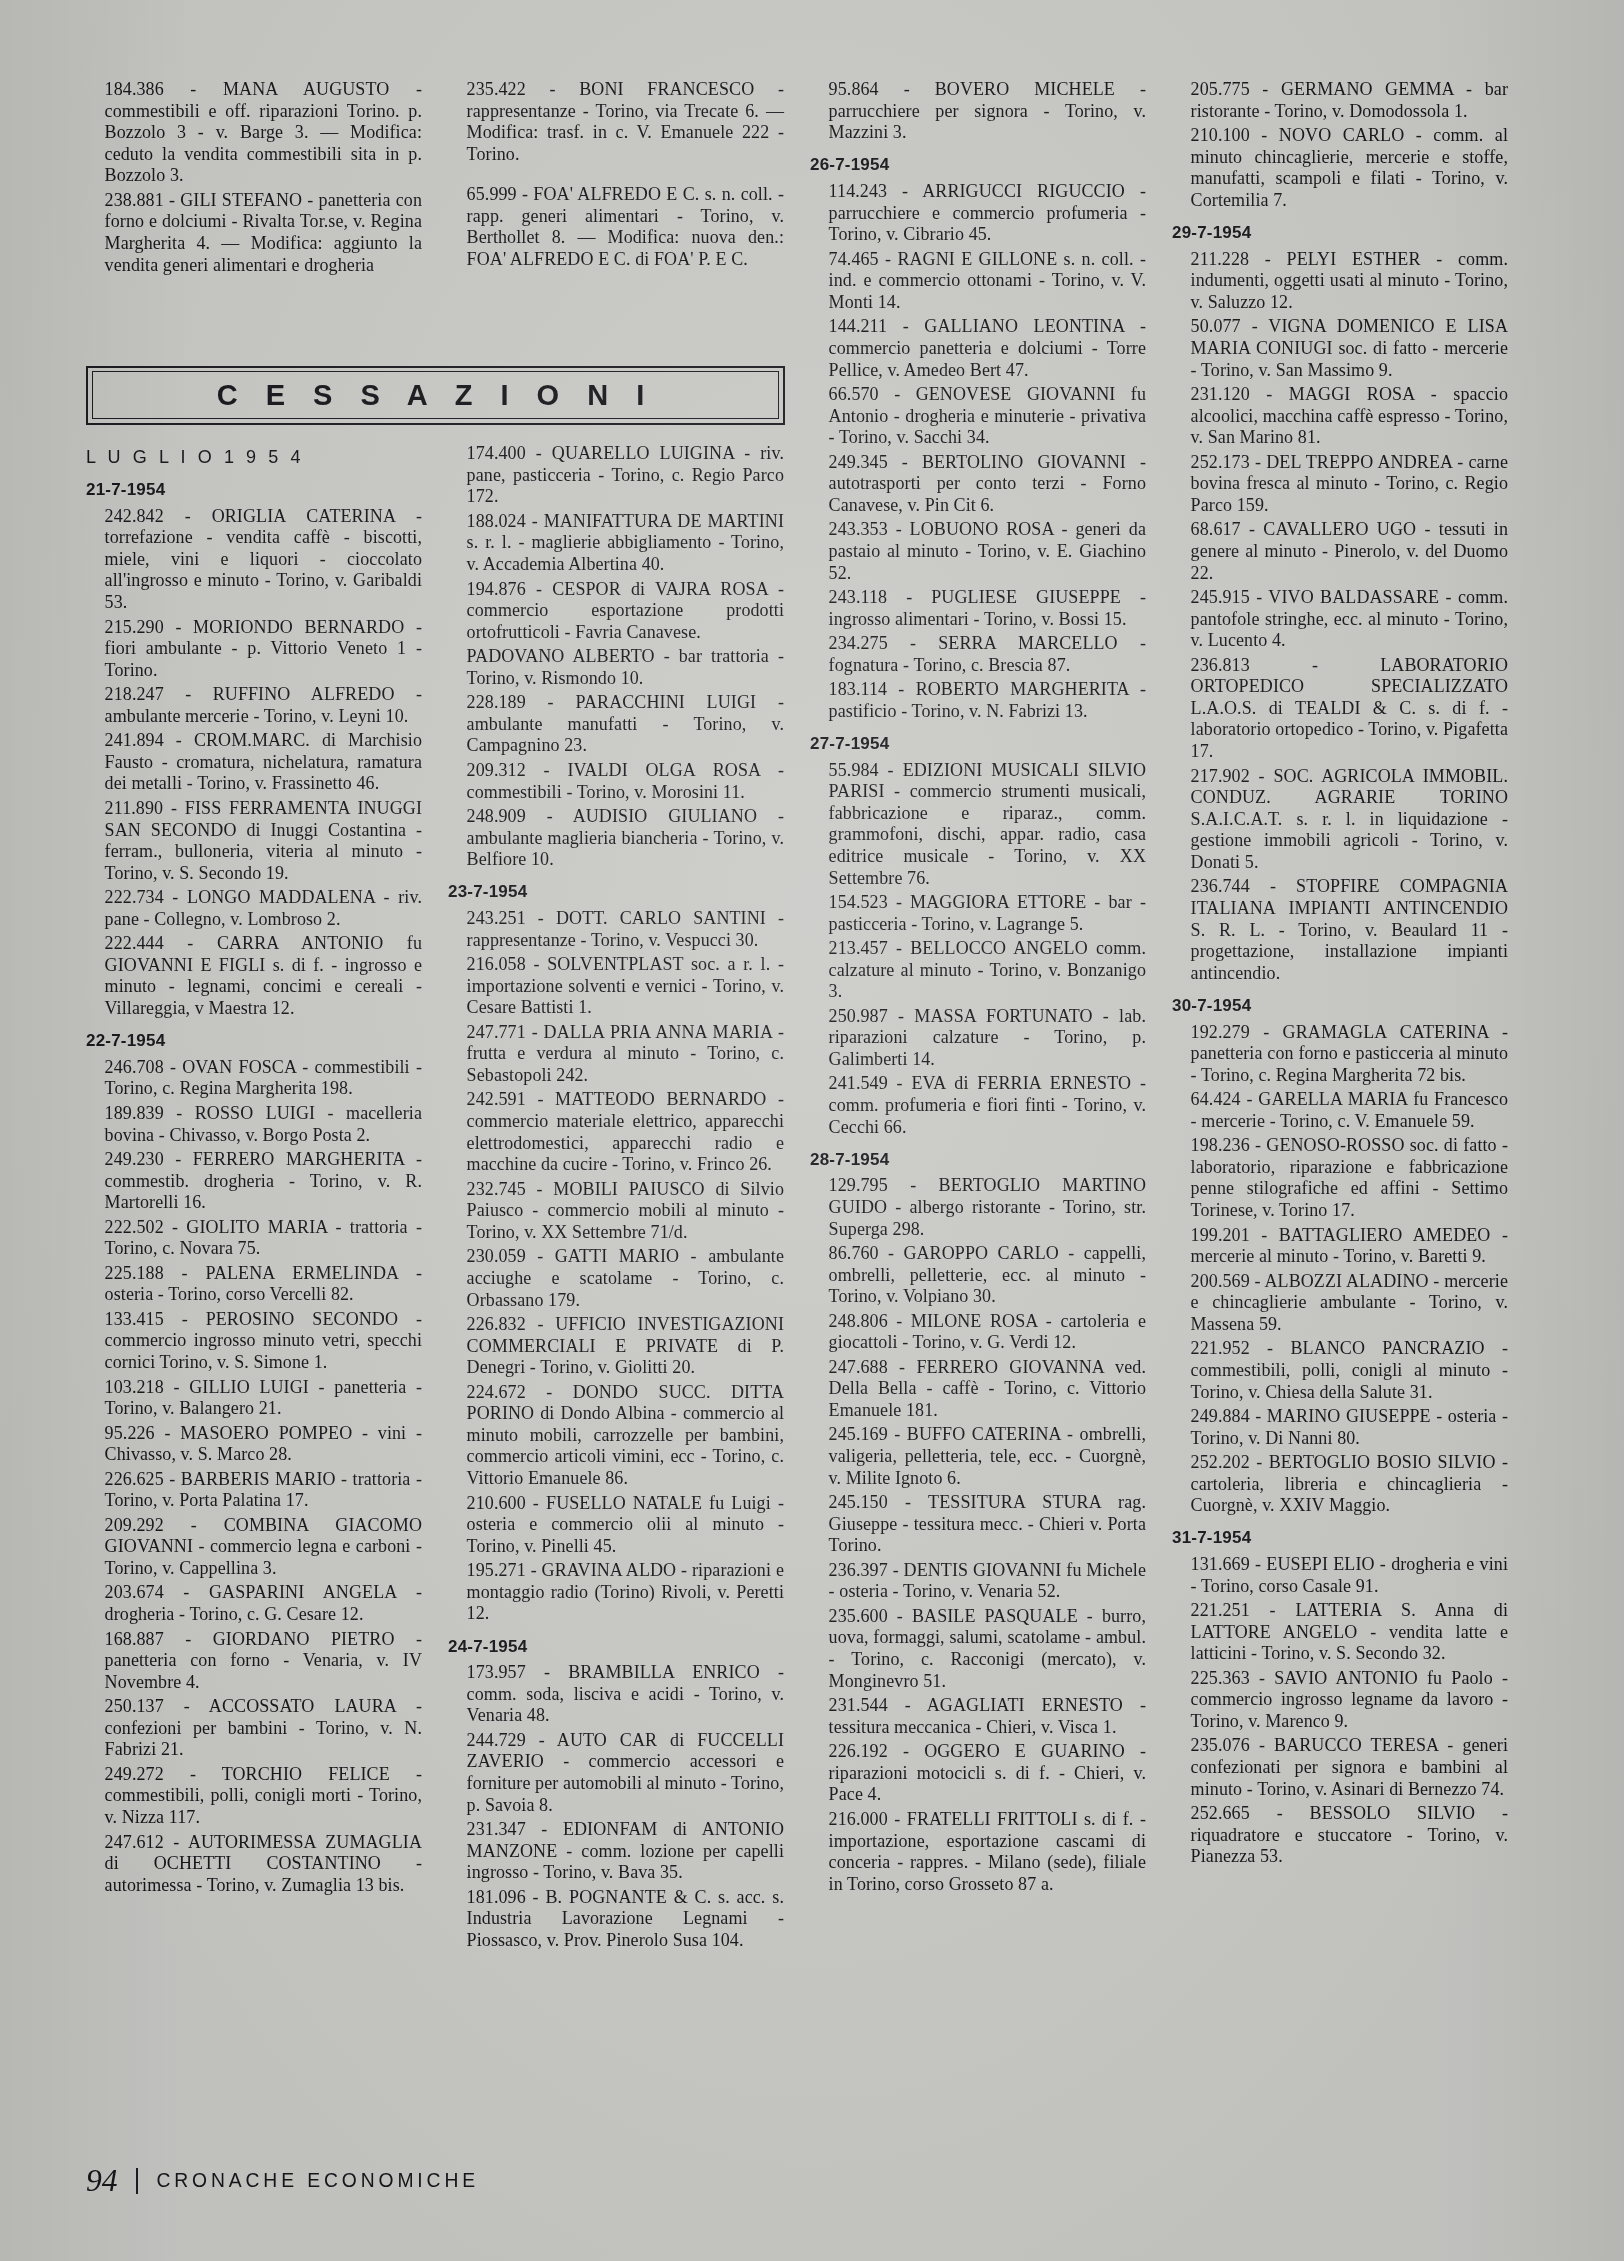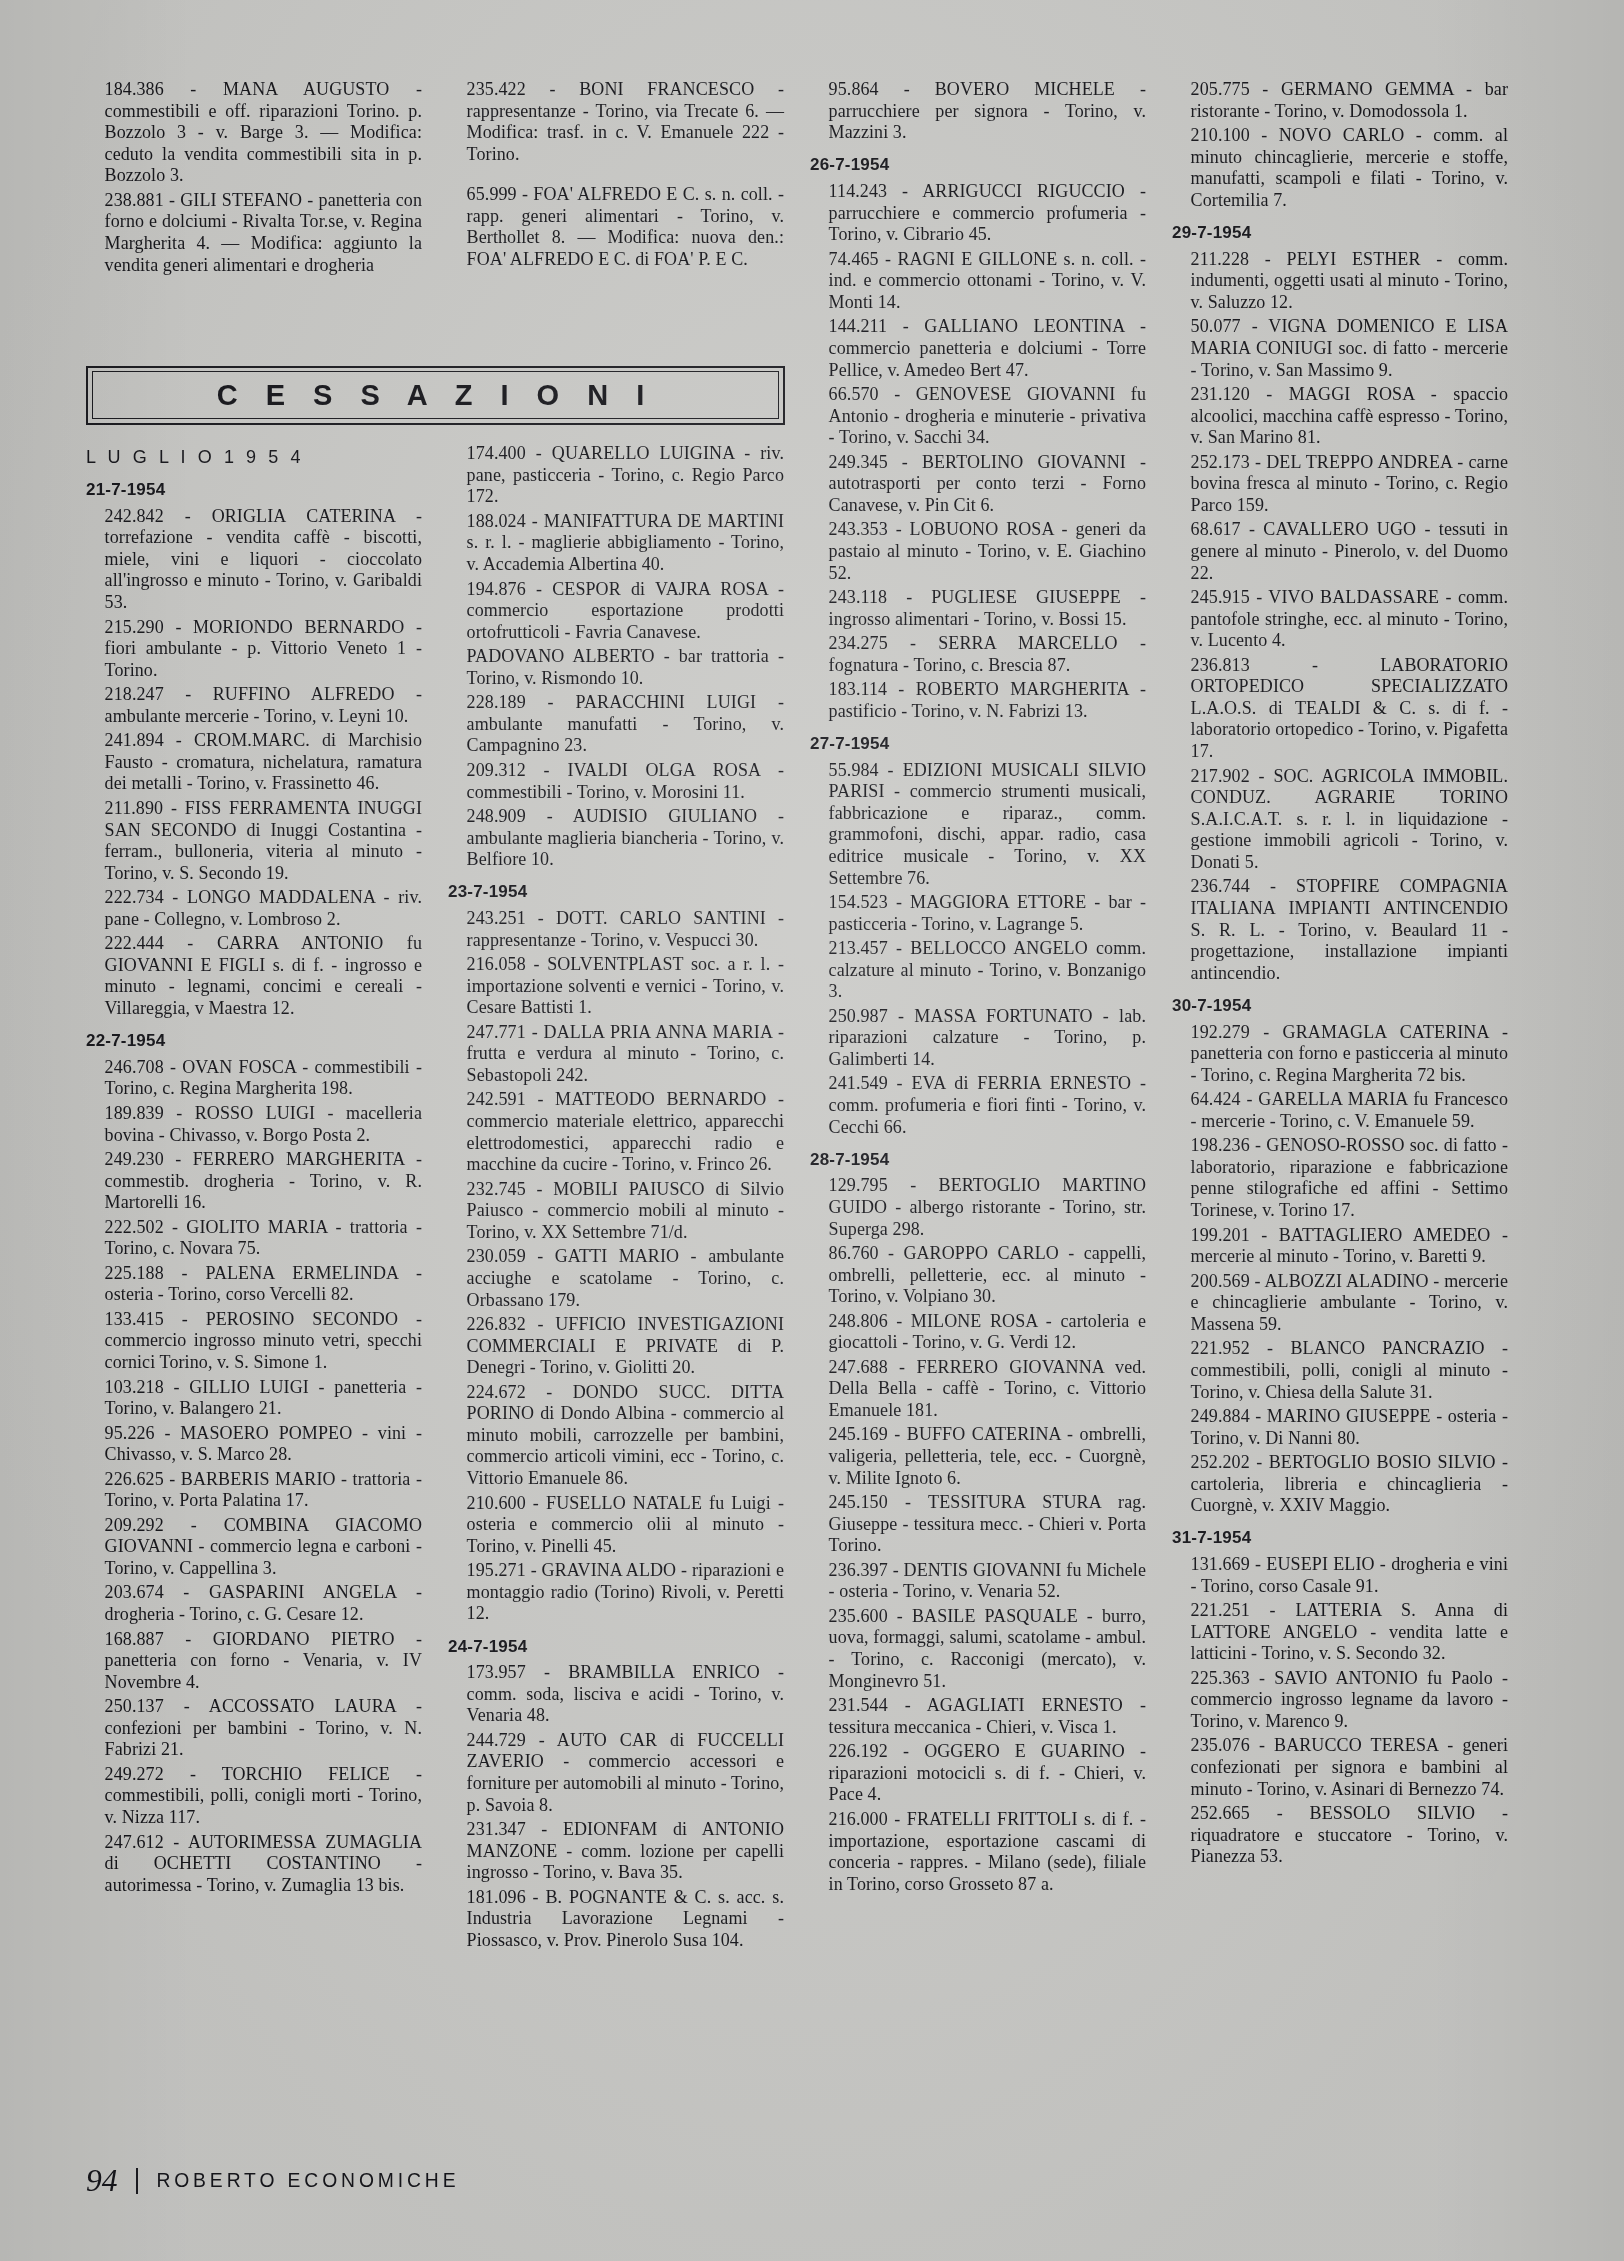--- a/index.html
+++ b/index.html
@@ -272,17 +272,17 @@
         <div class="entry"><span>244.729 - AUTO CAR di FUCCELLI ZAVERIO - commercio accessori e forniture per automobili al minuto - Torino, p. Savoia 8.</span></div>
         <div class="entry"><span>231.347 - EDIONFAM di ANTONIO MANZONE - comm. lozione per capelli ingrosso - Torino, v. Bava 35.</span></div>
         <div class="entry"><span>181.096 - B. POGNANTE &amp; C. s. acc. s. Industria Lavorazione Legnami - Piossasco, v. Prov. Pinerolo Susa 104.</span></div>
       </div>
     </div>
   </div>
 
   <div class="footer">
     <div class="folio">94</div>
     <div class="rule"></div>
-    <div class="journal">ROBERTO ECONOMICHE</div>
+    <div class="journal">CRONACHE ECONOMICHE</div>
   </div>
 
 </div>
 
 
 </body></html>

